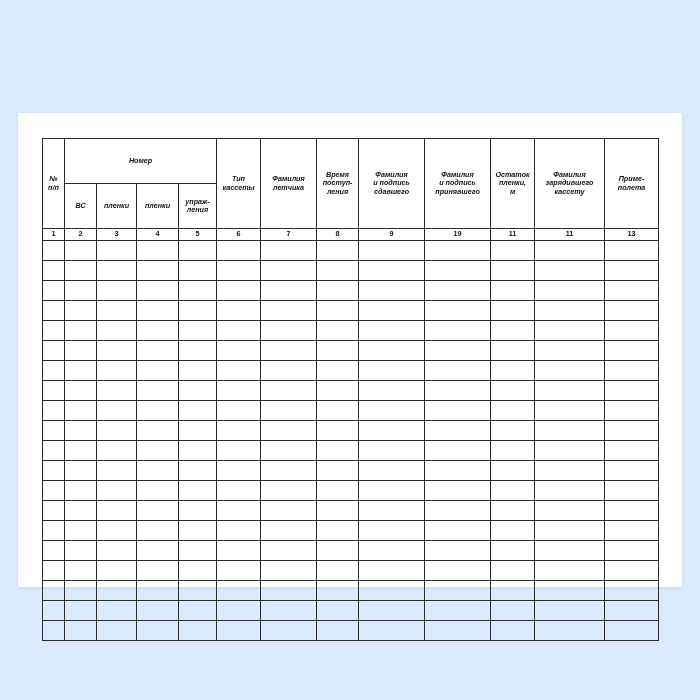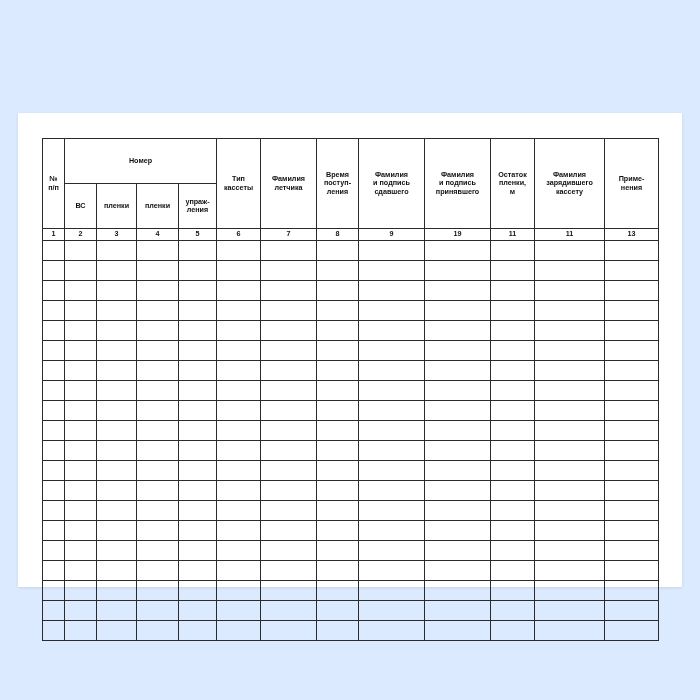--- a/index.html
+++ b/index.html
@@ -58,20 +58,21 @@
     height: 14px;
     font-size: 7.2px;
   }
   th.sub {
     height: 30px;
     font-size: 7.2px;
   }
   .cellpad {
     padding: 1px 2px;
     display: block;
+    font-style: italic;
   }
 </style>
 </head>
 <body>
 
 <div class="page-wrap">
   <div class="table-area">
     <table class="log">
       <colgroup>
         <col style="width:22px">
@@ -125,21 +126,21 @@
 пленки,
 м</span>
             </th>
           <th rowspan="2">
               <span class="cellpad" style="white-space:pre-line">Фамилия
 зарядившего
 кассету</span>
             </th>
           <th rowspan="2">
               <span class="cellpad" style="white-space:pre-line">Приме-
-нения</span>
+полета</span>
             </th>
         </tr>
         <tr>
           <th class="sub">
               <span class="cellpad">ВС</span>
             </th>
           <th class="sub">
               <span class="cellpad">пленки</span>
             </th>
           <th class="sub">

